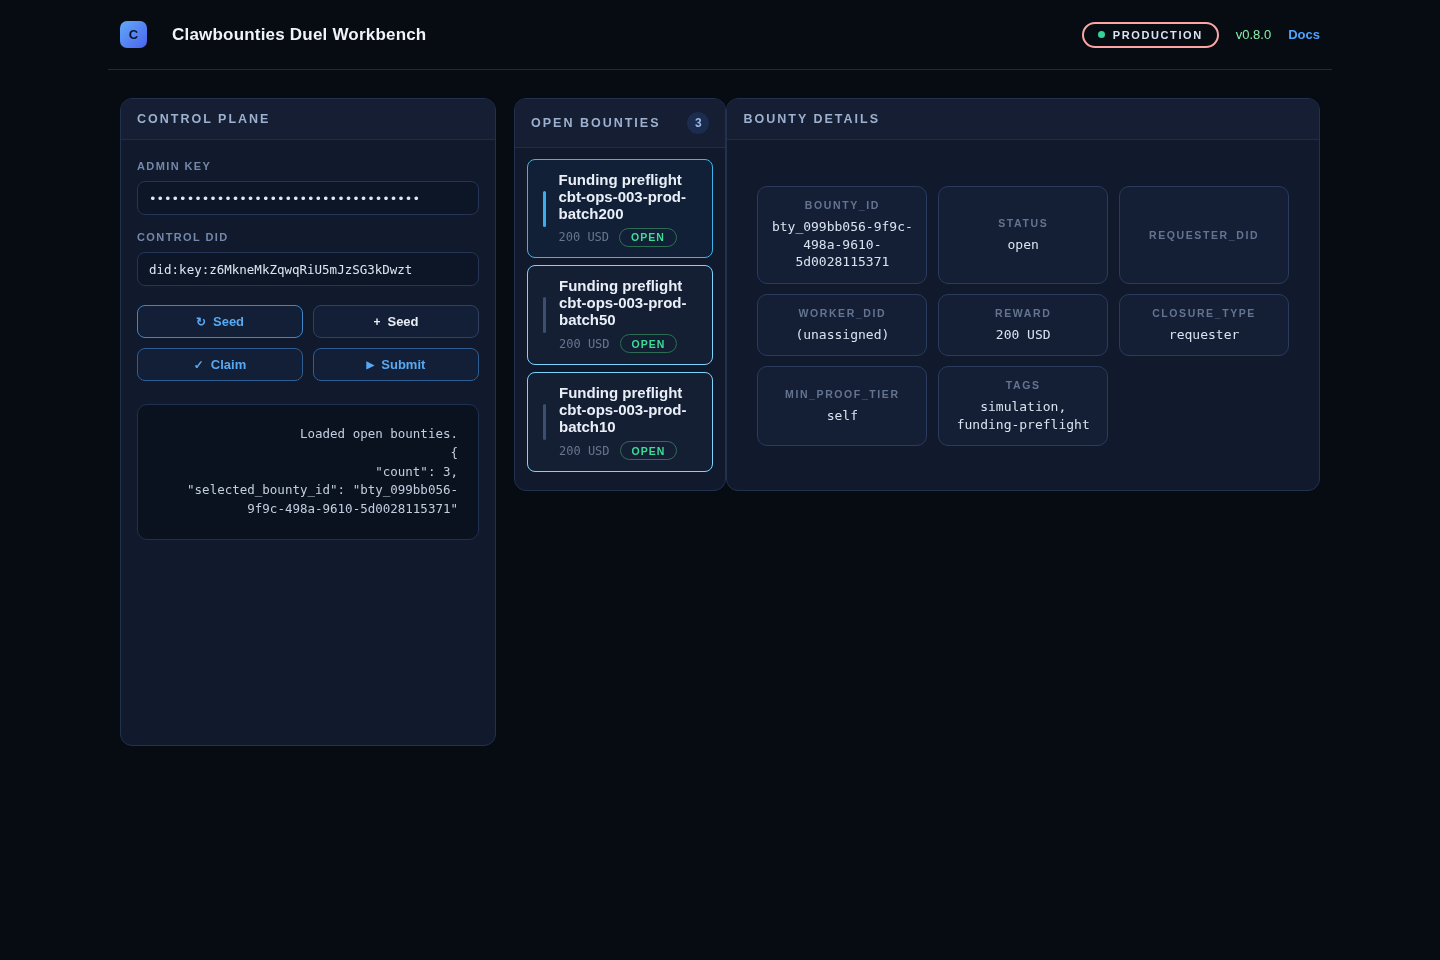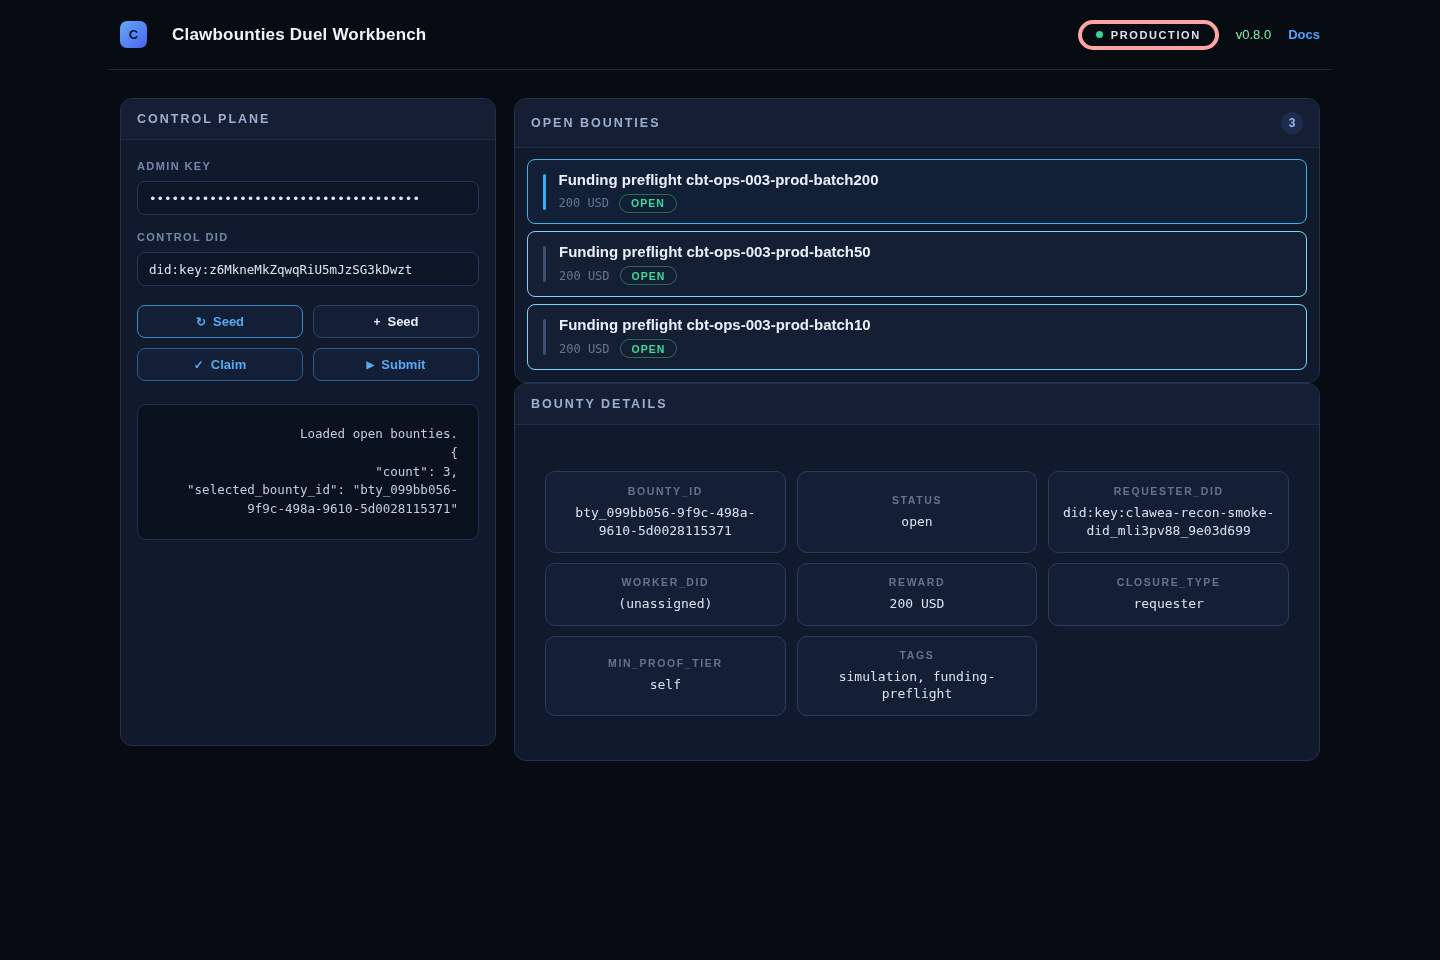--- a/index.html
+++ b/index.html
@@ -22,21 +22,21 @@
     width: 27px; height: 27px; border-radius: 7px;
     background: linear-gradient(135deg, #63a9f6, #4a63f0);
     display: flex; align-items: center; justify-content: center;
     font-weight: bold; font-size: 13px; color: #0b1322;
     flex: 0 0 auto;
   }
   .app-title { margin-left: 25px; font-size: 17px; font-weight: bold; color: #f0f4fa; letter-spacing: 0.2px; }
   .header-right { margin-left: auto; display: flex; align-items: center; gap: 17px; }
   .env-pill {
     display: flex; align-items: center; gap: 8px;
-    border: 4px solid #fca5a5; border-radius: 999px;
+    border: 2px solid #fca5a5; border-radius: 999px;
     padding: 5px 14px;
   }
   .env-dot { width: 7px; height: 7px; border-radius: 50%; background: #34d399; }
   .env-label { font-size: 11px; font-weight: bold; letter-spacing: 1.6px; color: #dbe4f2; }
   .version { font-size: 13px; color: #86efac; }
   .docs-link { font-size: 13px; color: #4da3ff; text-decoration: none; font-weight: 600; }
 
   
   .main { display: flex; gap: 18px; padding: 28px 12px 0 12px; align-items: flex-start; }
   .panel {
@@ -85,21 +85,21 @@
   .console {
     margin-top: 23px;
     background: #0a1220; border: 1px solid #203050; border-radius: 10px;
     padding: 20px; min-height: 118px;
     font-family: "DejaVu Sans Mono", monospace; font-size: 12.5px; line-height: 1.5;
     color: #c2cede;
     white-space: pre-wrap; overflow-wrap: break-word; overflow: hidden; text-align: right;
   }
 
   
-  .right-col { flex: 1; display: flex; flex-direction: column; }
+  .right-col { flex: 1; display: flex; flex-direction: row; }
 
   .count-badge {
     width: 22px; height: 22px; border-radius: 50%;
     background: #1c2c4e; color: #9db8e8;
     display: flex; align-items: center; justify-content: center;
     font-size: 12px; font-weight: 600;
   }
   .bounty-list { padding: 11px 12px 12px 12px; display: flex; flex-direction: column; gap: 7px; }
   .bounty-card {
     display: flex; align-items: center; gap: 13px;
@@ -254,21 +254,20 @@
             <div class="detail-cell" style="min-height:82px">
               <div class="detail-label">BOUNTY_ID</div>
               <div class="detail-value">bty_099bb056-9f9c-498a-9610-5d0028115371</div>
             </div>
             <div class="detail-cell" style="min-height:82px">
               <div class="detail-label">STATUS</div>
               <div class="detail-value">open</div>
             </div>
             <div class="detail-cell" style="min-height:82px">
               <div class="detail-label">REQUESTER_DID</div>
-              <div class="detail-value">did:key:clawea-recon-smoke-did_mli3pv88_9e03d699</div>
             </div>
 
             <div class="detail-cell">
               <div class="detail-label">WORKER_DID</div>
               <div class="detail-value">(unassigned)</div>
             </div>
             <div class="detail-cell">
               <div class="detail-label">REWARD</div>
               <div class="detail-value">200 USD</div>
             </div>

